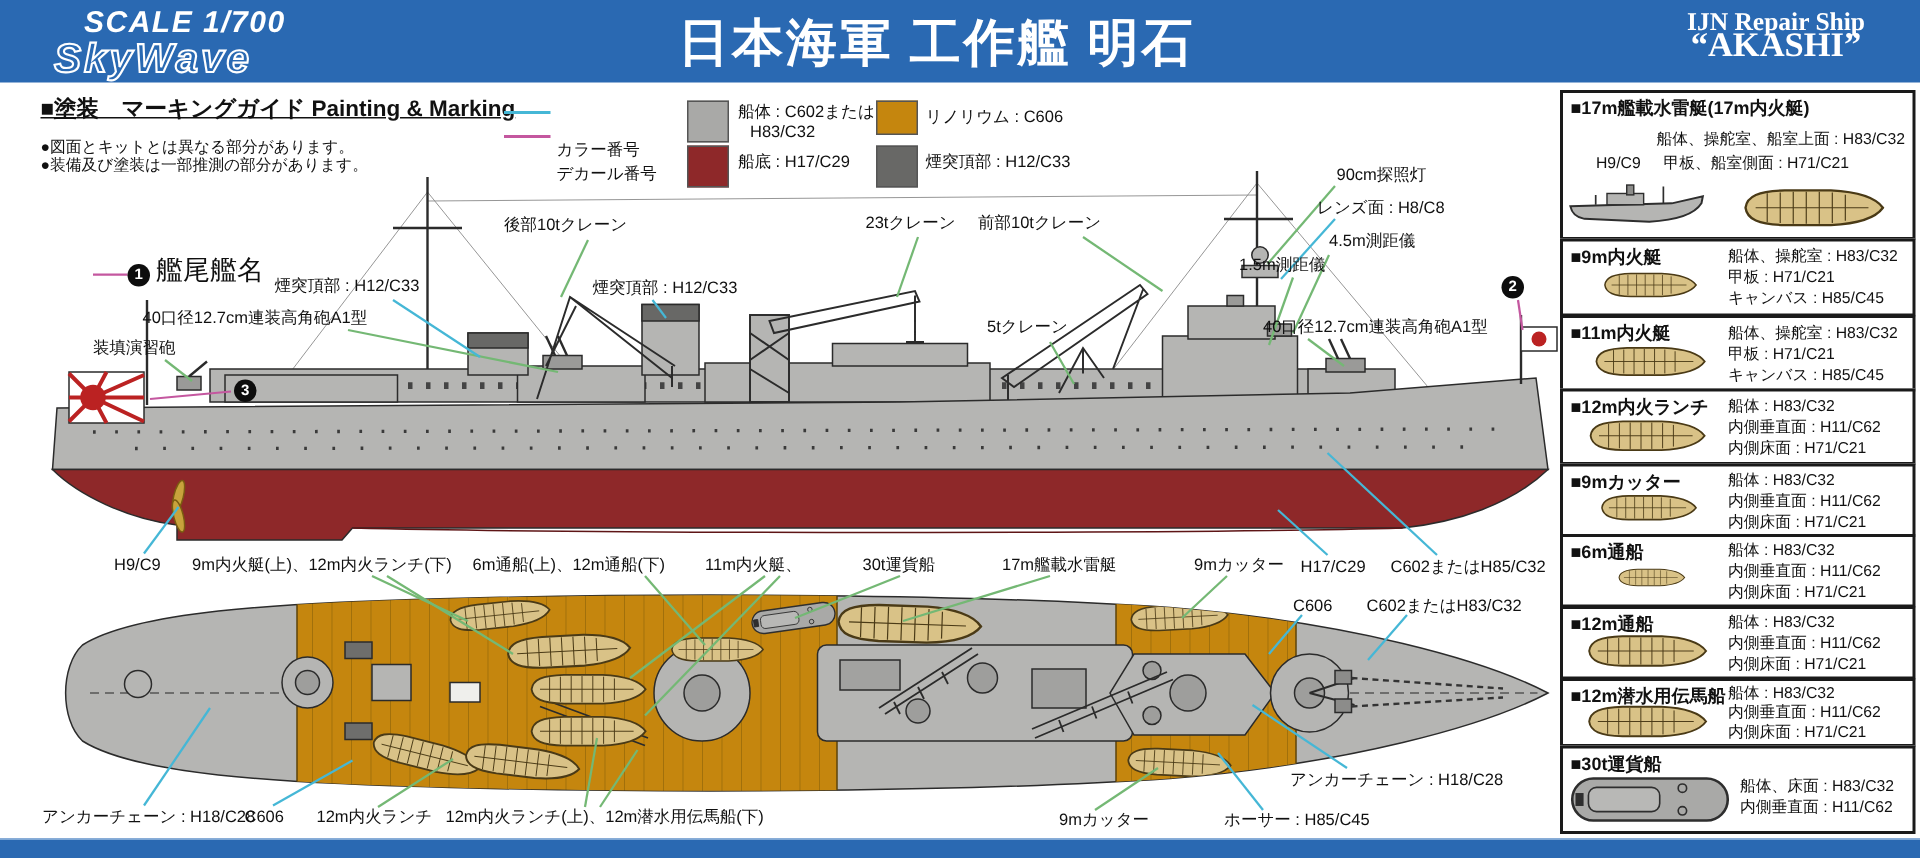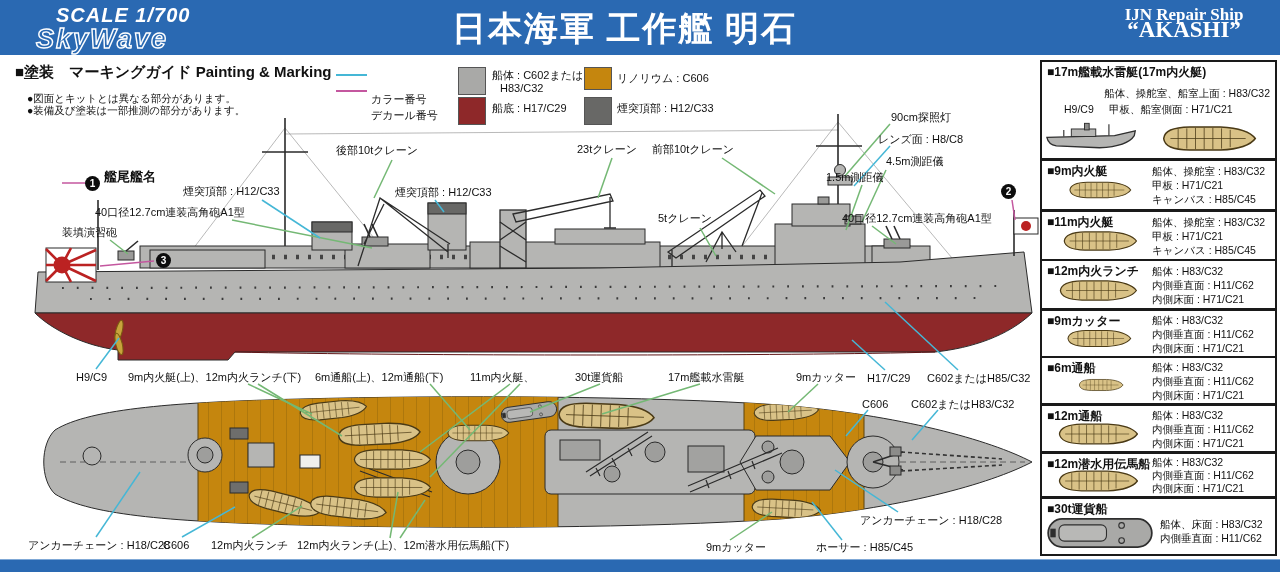--- a/index.html
+++ b/index.html
@@ -9,21 +9,21 @@
   
   #topbar{position:absolute;left:0;top:0;width:1280px;height:55px;background:#2a69b2;}
   #botbar{position:absolute;left:0;top:559px;width:1280px;height:13px;background:#2a69b2;border-top:1px solid #7fa8d6;}
   .scale{position:absolute;left:56px;top:4px;font:italic bold 20px "Liberation Sans",sans-serif;color:#fff;letter-spacing:1px;text-align:right;}
   .brand{position:absolute;left:36px;top:24px;font:italic bold 27px "Liberation Sans",sans-serif;
          color:rgba(42,105,178,0.15);-webkit-text-stroke:1.4px #ffffff;letter-spacing:2px;text-align:center;}
   .jtitle{position:absolute;left:452px;top:6px;font:bold 34px "Liberation Serif","DejaVu Serif",serif;color:#fff;letter-spacing:2px;}
   .etitle1{position:absolute;left:1096px;top:5px;width:176px;text-align:center;font:bold 17px "Liberation Serif",serif;color:#fff;}
   .etitle2{position:absolute;left:1096px;top:17px;width:176px;text-align:center;font:bold 23px "Liberation Serif",serif;color:#fff;}
   
-  .mhead{position:absolute;left:15px;top:63px;font:bold 15px "Liberation Sans",sans-serif;}
+  .mhead{position:absolute;left:27px;top:63px;font:bold 15px "Liberation Sans",sans-serif;text-decoration:underline;}
   .note{position:absolute;font:10.5px/1.15 "Liberation Sans",sans-serif;}
   .lgline{position:absolute;width:31px;height:2px;}
   .lglab{position:absolute;font:11px "Liberation Sans",sans-serif;margin-top:24px;}
   .swatch{position:absolute;width:26px;height:26px;border:1px solid #555;}
   .swlab{position:absolute;font:11px/1.2 "Liberation Sans",sans-serif;}
   
   .cl{position:absolute;font:11px/1.15 "Liberation Sans",sans-serif;color:#101010;white-space:nowrap;}
   .circ{position:absolute;width:15px;height:15px;border-radius:50%;background:#0d0d0d;color:#fff;
         font:bold 10px/15px "Liberation Sans",sans-serif;text-align:center;}
   
@@ -268,21 +268,21 @@
   <div class="swatch" style="left: 458px; top: 67px; background-color: rgb(169, 169, 167);"></div>
   <div class="swlab" style="left:492px;top:69px"><span>船体 : C602または</span><br><span style="padding-left:8px">H83/C32</span></div>
   <div class="swatch" style="left: 584px; top: 67px; height: 21px; background-color: rgb(197, 134, 14);"></div>
   <div class="swlab" style="left:617px;top:72px">リノリウム : C606</div>
   <div class="swatch" style="left: 458px; top: 97px; background-color: rgb(142, 40, 41);"></div>
   <div class="swlab" style="left:492px;top:102px">船底 : H17/C29</div>
   <div class="swatch" style="left: 584px; top: 97px; background-color: rgb(104, 104, 102);"></div>
   <div class="swlab" style="left:617px;top:102px">煙突頂部 : H12/C33</div>
 
   <div class="circ" style="left:85px;top:176px">1</div>
-  <div class="cl" style="left:104px;top:170px;font-weight:bold;font-size:13px">艦尾艦名</div>
+  <div class="cl" style="left:104px;top:170px;font-weight:normal;font-size:18px">艦尾艦名</div>
   <div class="circ" style="left:156px;top:253px">3</div>
   <div class="circ" style="left:1001px;top:184px">2</div>
 
   <div class="cl" style="left:336px;top:144px">後部10tクレーン</div>
   <div class="cl" style="left:183px;top:185px">煙突頂部 : H12/C33</div>
   <div class="cl" style="left:95px;top:206px">40口径12.7cm連装高角砲A1型</div>
   <div class="cl" style="left:62px;top:226px">装填演習砲</div>
   <div class="cl" style="left:395px;top:186px">煙突頂部 : H12/C33</div>
   <div class="cl" style="left:577px;top:143px">23tクレーン</div>
   <div class="cl" style="left:652px;top:143px">前部10tクレーン</div>

